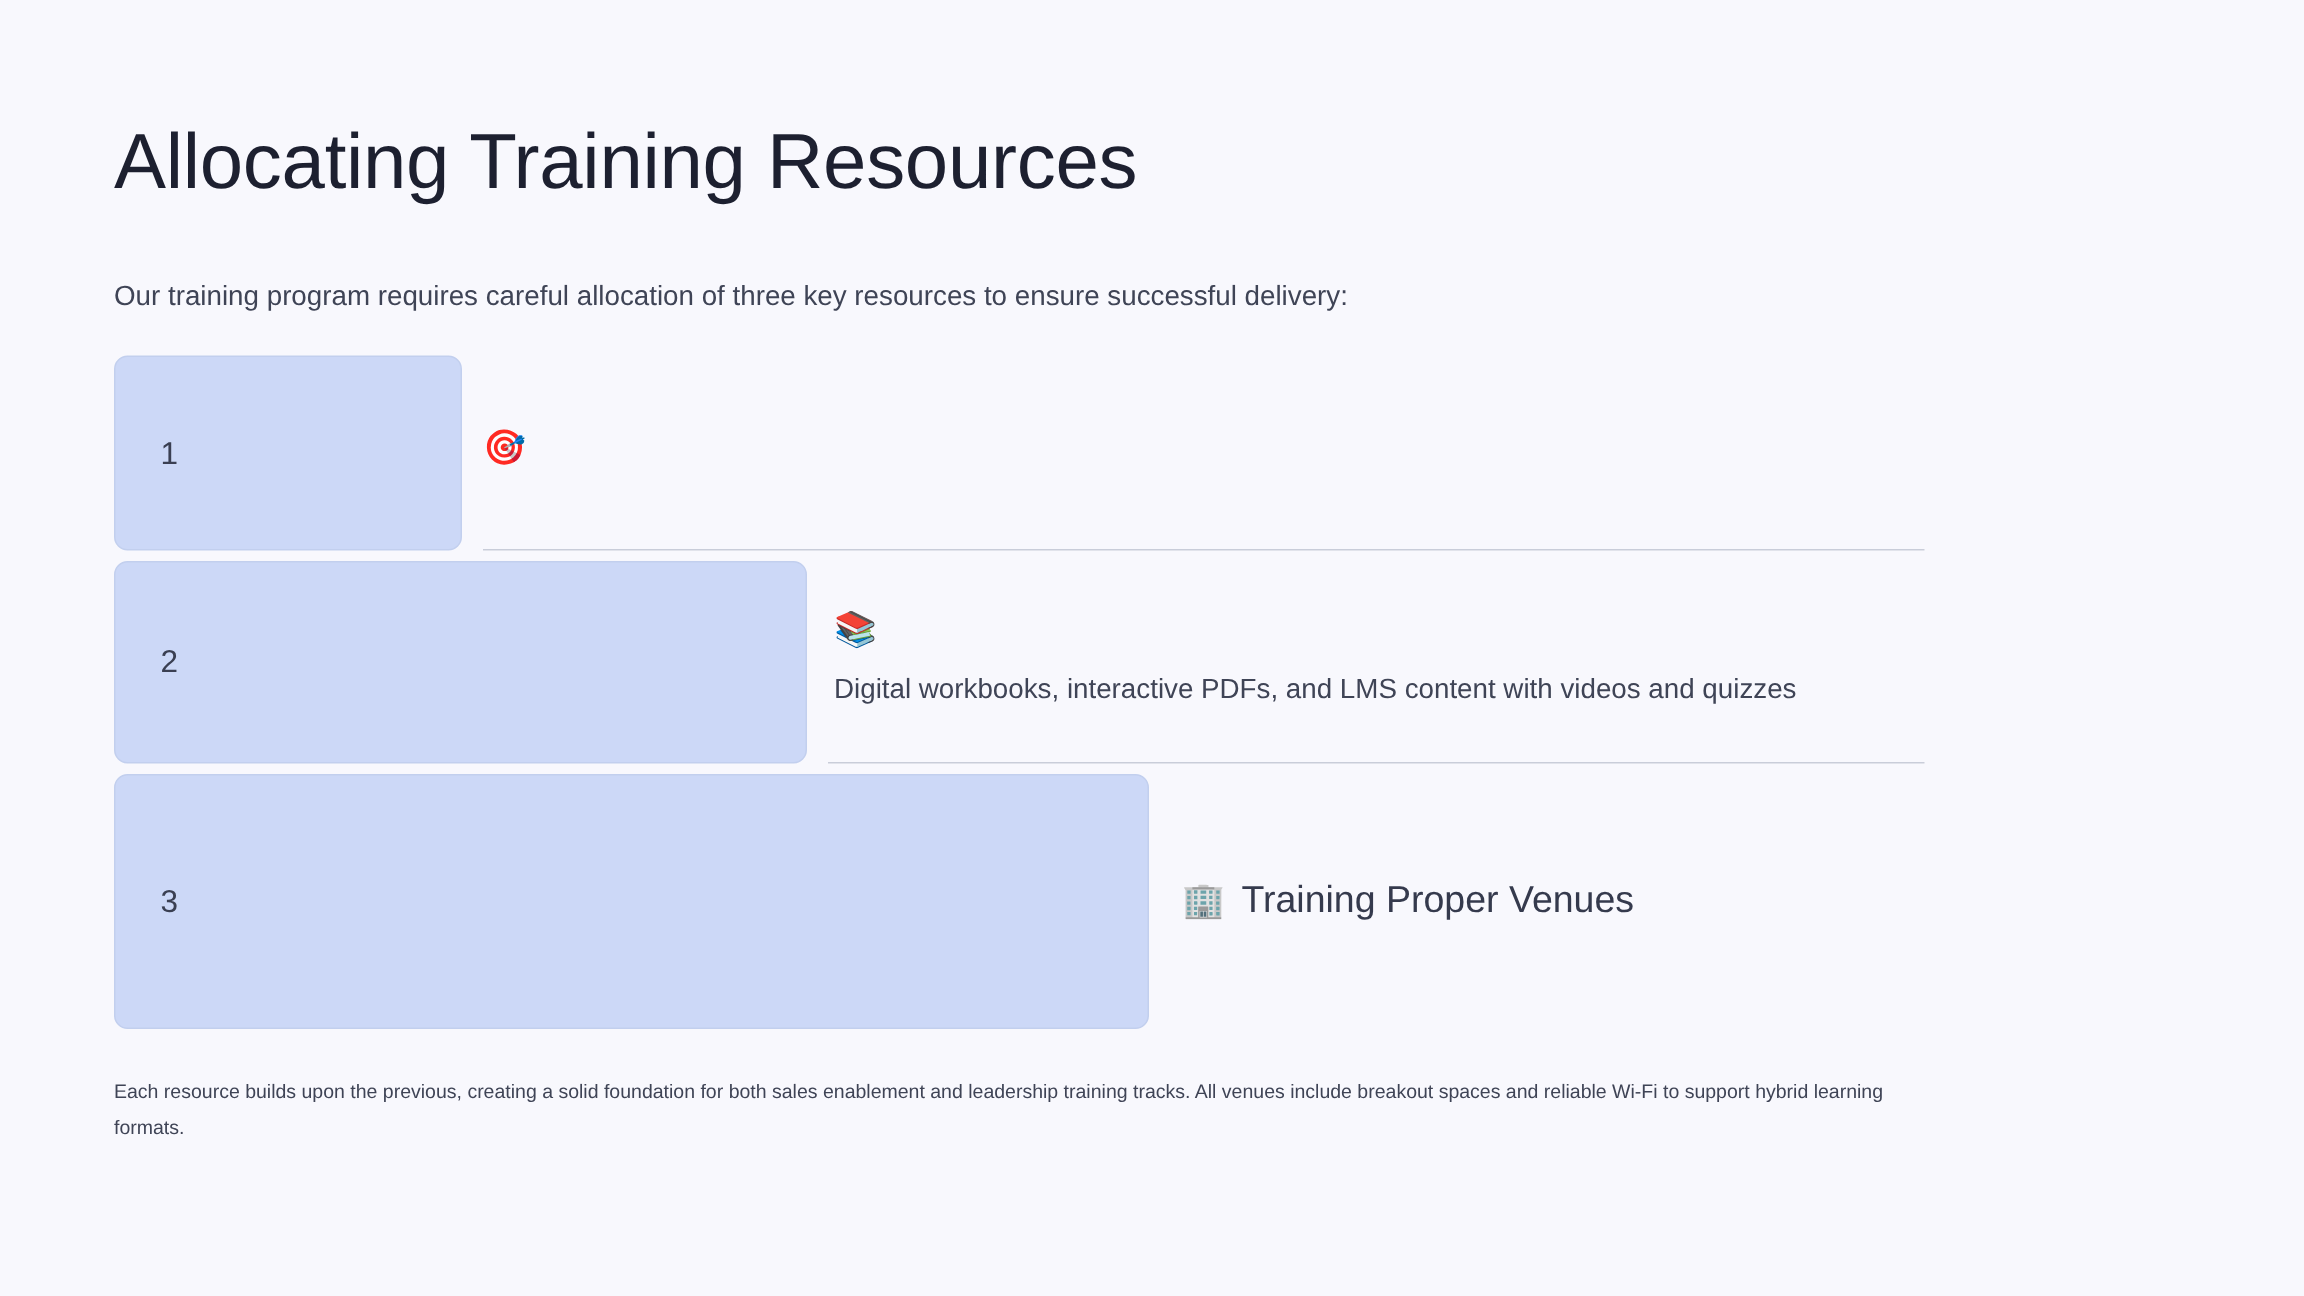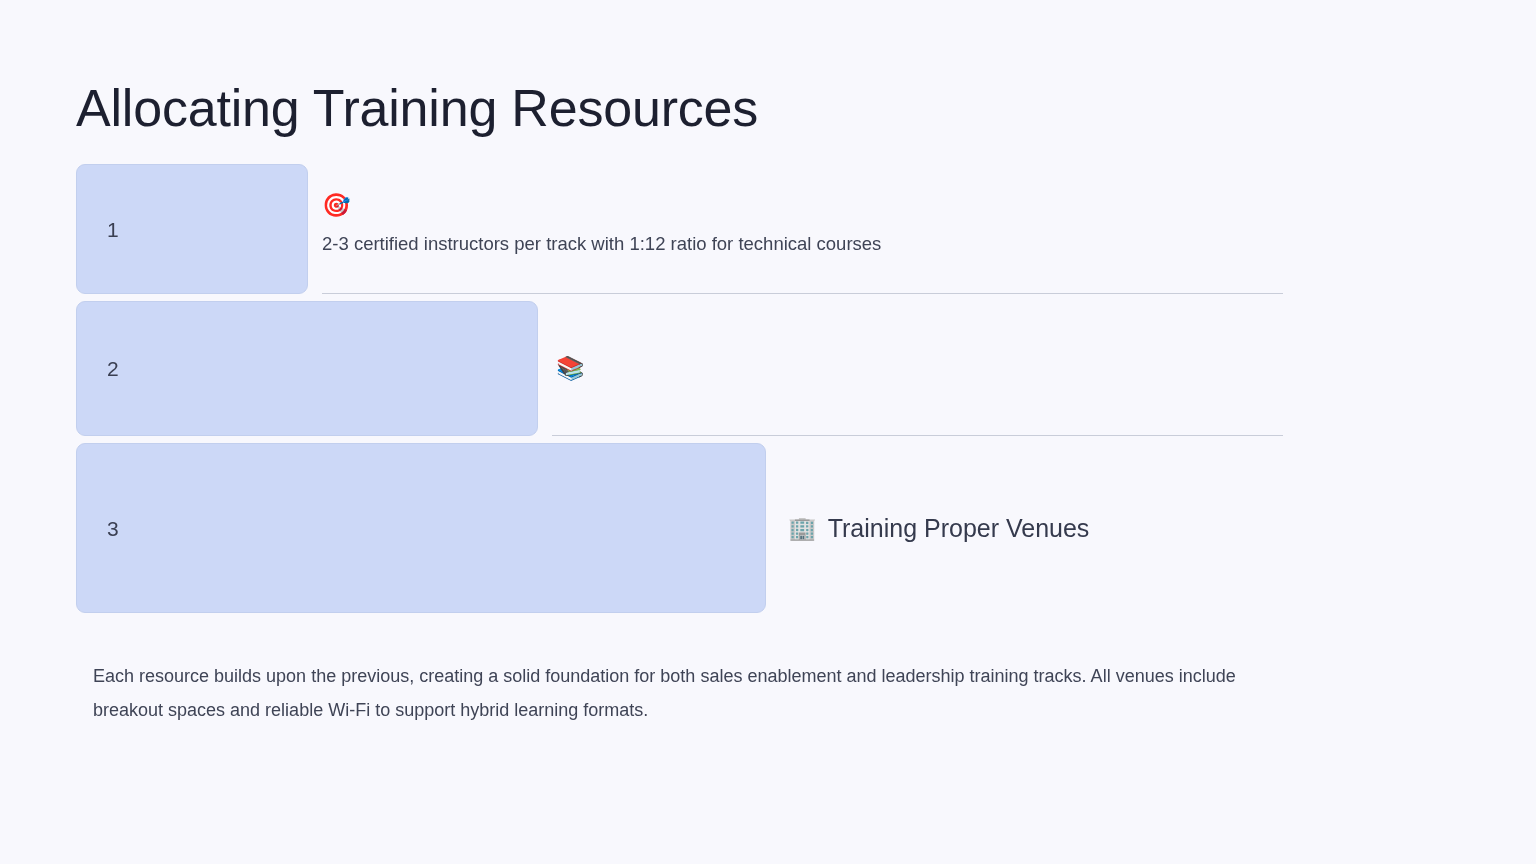--- a/index.html
+++ b/index.html
@@ -125,59 +125,60 @@
   .step-row.row-3 { height: 170px; }
 
   .step-row.row-1 .step-body { padding-bottom: 6px; }
   .step-row.row-3 .step-body { padding-left: 22px; }
   .step-row.row-2 .step-body { padding-left: 18px; }
 
   .step-row.row-3 .step-desc { max-width: 660px; }
 
   
   .footer-text {
-    margin: 17px;
+    margin: 0;
     padding-top: 30px;
-    font-size: 18px;
+    font-size: 13px;
     line-height: 1.85;
     color: #3f4456;
     max-width: 1330px;
   }
 </style>
 </head>
 <body>
 
 <div class="slide">
 
   <h1 class="page-title">Allocating Training Resources</h1>
 
+  <p class="intro-text">Our training program requires careful allocation of three key resources to ensure successful delivery:</p>
 
   <div class="steps">
 
     <div class="step-row row-1">
       <div class="step-number-box">
         <span>1</span>
       </div>
       <div class="step-body">
         <div class="step-heading">
           <span class="step-emoji">🎯</span>
         </div>
-        <div class="step-desc">2-3 certified instructors per track with 1:12 ratio for technical courses</div>
         <div class="step-divider"></div>
       </div>
     </div>
 
     <div class="step-row row-2">
       <div class="step-number-box">
         <span>2</span>
       </div>
       <div class="step-body">
         <div class="step-heading">
           <span class="step-emoji">📚</span>
         </div>
+        <div class="step-desc">Digital workbooks, interactive PDFs, and LMS content with videos and quizzes</div>
         <div class="step-divider"></div>
       </div>
     </div>
 
     <div class="step-row row-3">
       <div class="step-number-box">
         <span>3</span>
       </div>
       <div class="step-body">
         <div class="step-heading">

